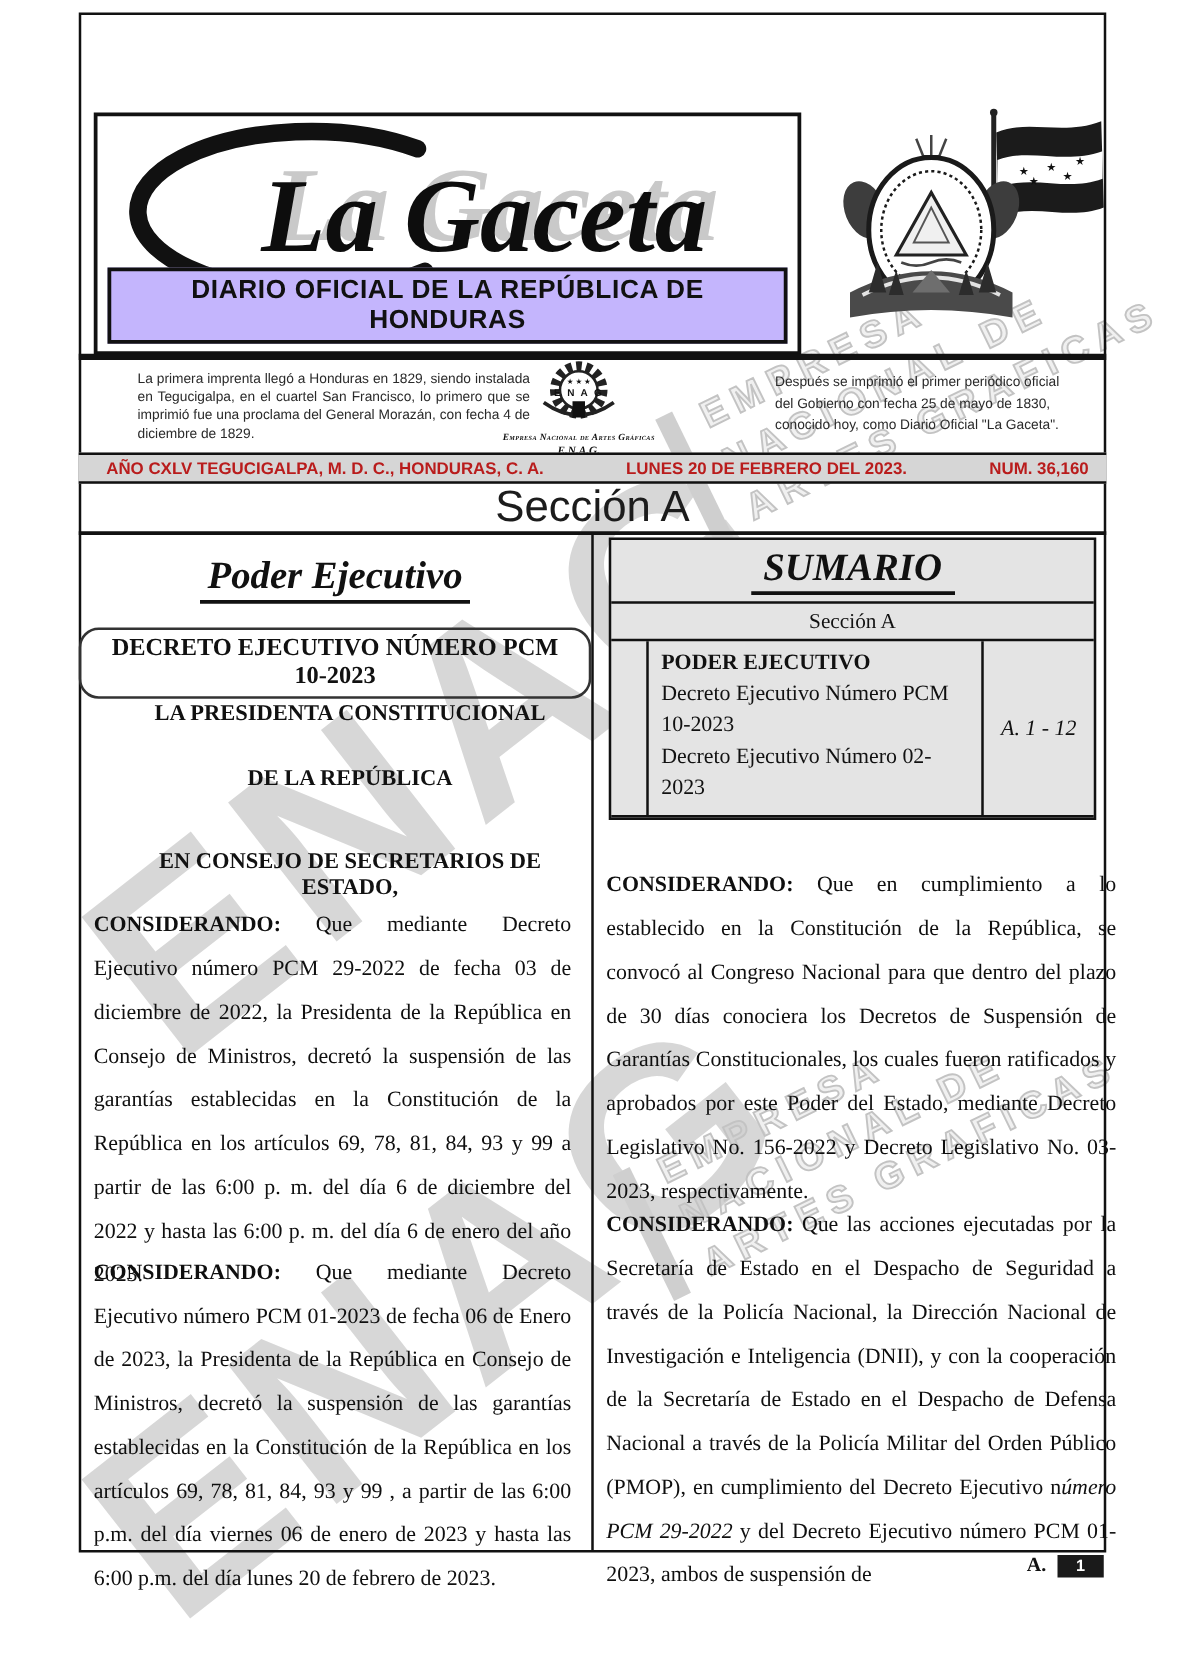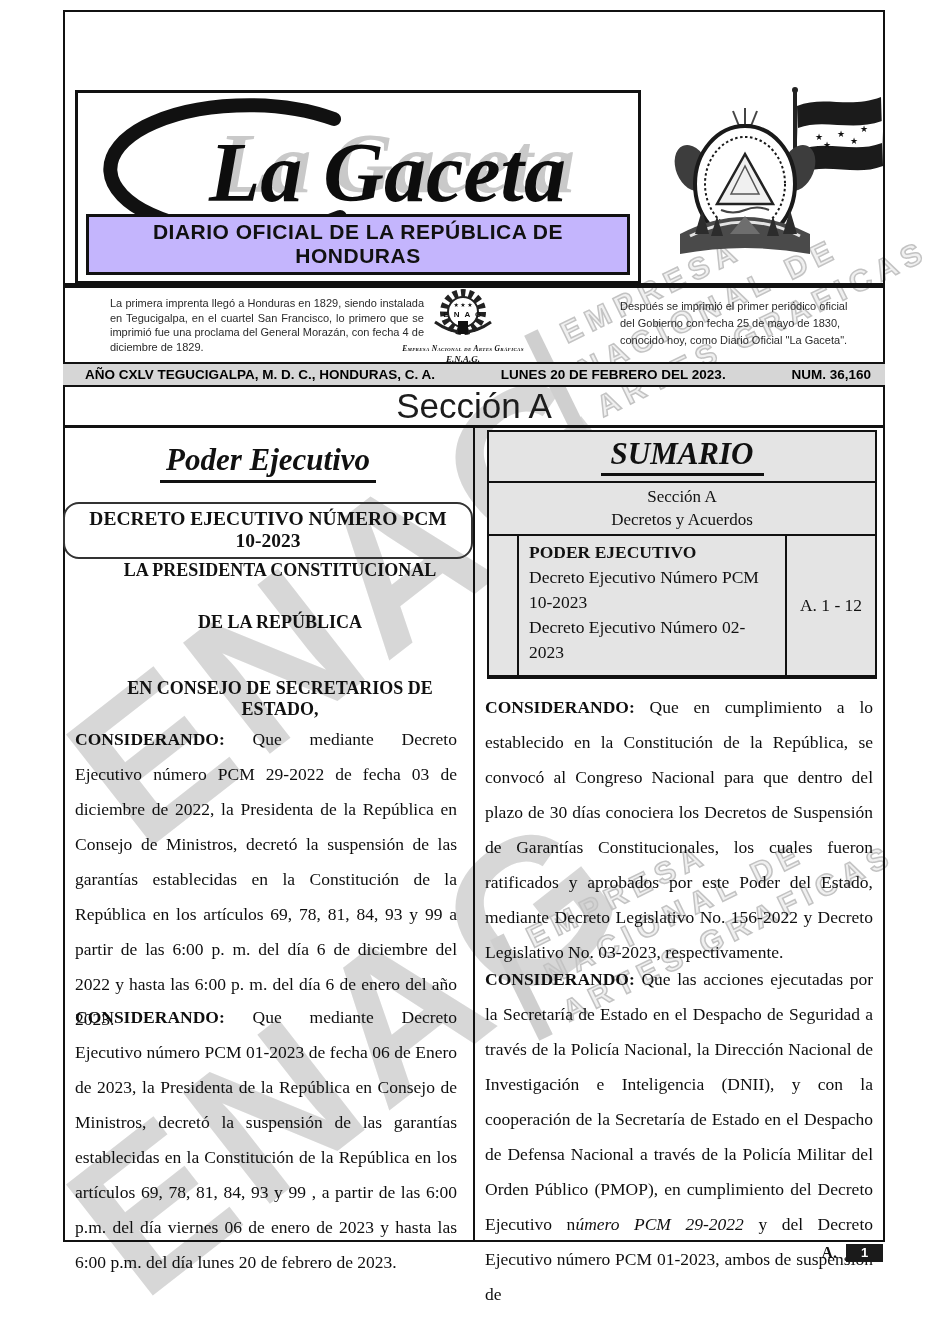--- a/index.html
+++ b/index.html
@@ -37,31 +37,31 @@
         font-size:11px;line-height:14.5px;color:#2a2a2a;text-align:justify;}
   .emblem{position:absolute;left:398px;top:288px;width:130px;text-align:center;z-index:3;}
   .emblem .cap1{font-size:7.5px;font-weight:bold;font-style:italic;font-variant:small-caps;letter-spacing:.3px;}
   .emblem .cap2{font-size:9px;font-weight:bold;font-style:italic;margin-top:1px;}
 
   
   .dateline{position:absolute;left:63px;top:362px;width:822px;height:25px;box-sizing:border-box;
             background:#d6d6d6;border-top:2px solid #111;border-bottom:2px solid #111;
             display:flex;align-items:center;justify-content:space-between;
             font-family:"Liberation Sans",sans-serif;font-weight:bold;font-size:13.5px;
-            padding:0 14px 0 22px;z-index:3;color:#000000;}
+            padding:0 14px 0 22px;z-index:3;color:#b91c1c;}
 
   
   .section-band{position:absolute;left:63px;top:387px;width:822px;height:38px;z-index:3;
                 border-bottom:3px solid #111;text-align:center;
                 font-family:"Liberation Sans",sans-serif;font-size:35px;color:#1c1c1c;line-height:38px;}
 
   
   .col-divider{position:absolute;left:473px;top:428px;width:2px;height:812px;background:#111;z-index:3;}
   .left-col{position:absolute;left:63px;top:428px;width:410px;height:812px;z-index:3;}
-  .right-col{position:absolute;left:475px;top:428px;width:410px;height:812px;z-index:3;}
+  .right-col{position:absolute;left:475px;top:428px;width:410px;height:812px;z-index:3;padding-left:20px;}
 
   .pe-heading{position:absolute;top:14px;left:0;right:0;text-align:center;}
   .pe-heading span{display:inline-block;font-weight:bold;font-style:italic;font-size:31px;
                    border-bottom:3px solid #111;padding:0 6px 2px;}
   .decree-pill{position:absolute;top:74px;left:0;right:0;text-align:center;}
   .decree-pill span{display:inline-block;border:2px solid #333;border-radius:16px;
                     padding:4px 14px 5px;font-weight:bold;font-size:19.5px;background:transparent;}
   .subhead{position:absolute;left:0;right:0;text-align:center;font-weight:bold;font-size:18px;padding-left:24px;}
   .body-par{position:absolute;font-size:17.5px;line-height:35px;text-align:justify;color:#0f0f0f;}
   .body-par .lead{font-weight:bold;}
@@ -72,21 +72,21 @@
            background:#e4e4e4;box-sizing:border-box;}
   .sum-title{text-align:center;padding:4px 0 5px;border-bottom:2px solid #111;}
   .sum-title span{display:inline-block;font-weight:bold;font-style:italic;font-size:31px;
                   border-bottom:3px solid #111;padding:0 10px 1px;}
   .sum-seca{border-bottom:2px solid #111;text-align:center;font-size:17px;line-height:23px;padding:2px 0 3px;}
   .sum-poder{display:flex;border-bottom:2px solid #111;}
   .sum-spacer{width:28px;border-right:2px solid #111;flex:none;}
   .sum-main{flex:1;padding:4px 6px 10px 10px;font-size:17.5px;line-height:25px;}
   .sum-main .b{font-weight:bold;}
   .sum-pages{width:88px;flex:none;border-left:2px solid #111;display:flex;align-items:center;
-             justify-content:center;font-size:17.5px;}
+             justify-content:center;font-size:17.5px;font-style:italic;}
   .sum-secb{position:relative;text-align:center;font-size:17.5px;line-height:23px;padding:4px 0 8px;}
   .sum-secb .bpages{position:absolute;right:12px;top:27px;}
 
   
   .footer{position:absolute;top:1244px;right:62px;display:flex;align-items:center;gap:9px;z-index:3;}
   .footer .sec{font-weight:bold;font-size:16px;}
   .footer .pagebox{width:37px;height:18px;background:#1a1a1a;color:#fff;text-align:center;
                    font-family:"Liberation Sans",sans-serif;font-weight:bold;font-size:13px;line-height:18px;}
 </style>
 </head>
@@ -203,21 +203,20 @@
     </div>
   </div>
 
   <div class="right-col">
     <div class="sumario">
       <div class="sum-title">
         <span>SUMARIO</span>
       </div>
       <div class="sum-seca">
         <div>Sección A</div>
-        <div>Decretos y Acuerdos</div>
       </div>
       <div class="sum-poder">
         <div class="sum-spacer"></div>
         <div class="sum-main">
           <div class="b">PODER EJECUTIVO</div>
           <div>Decreto Ejecutivo Número PCM 10-2023</div>
           <div>Decreto Ejecutivo Número 02-2023</div>
         </div>
         <div class="sum-pages">A. 1 - 12</div>
       </div>

